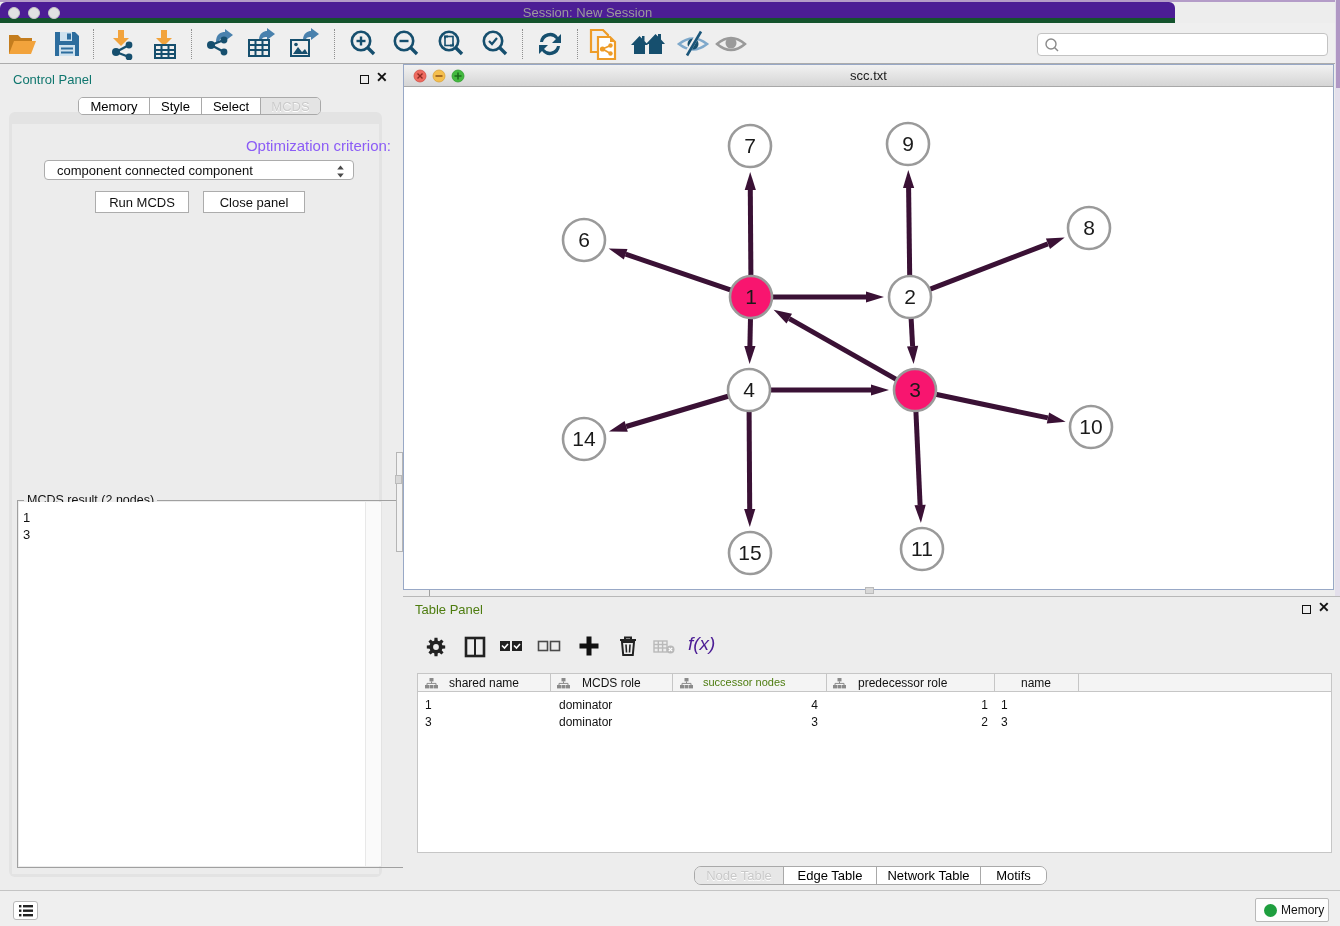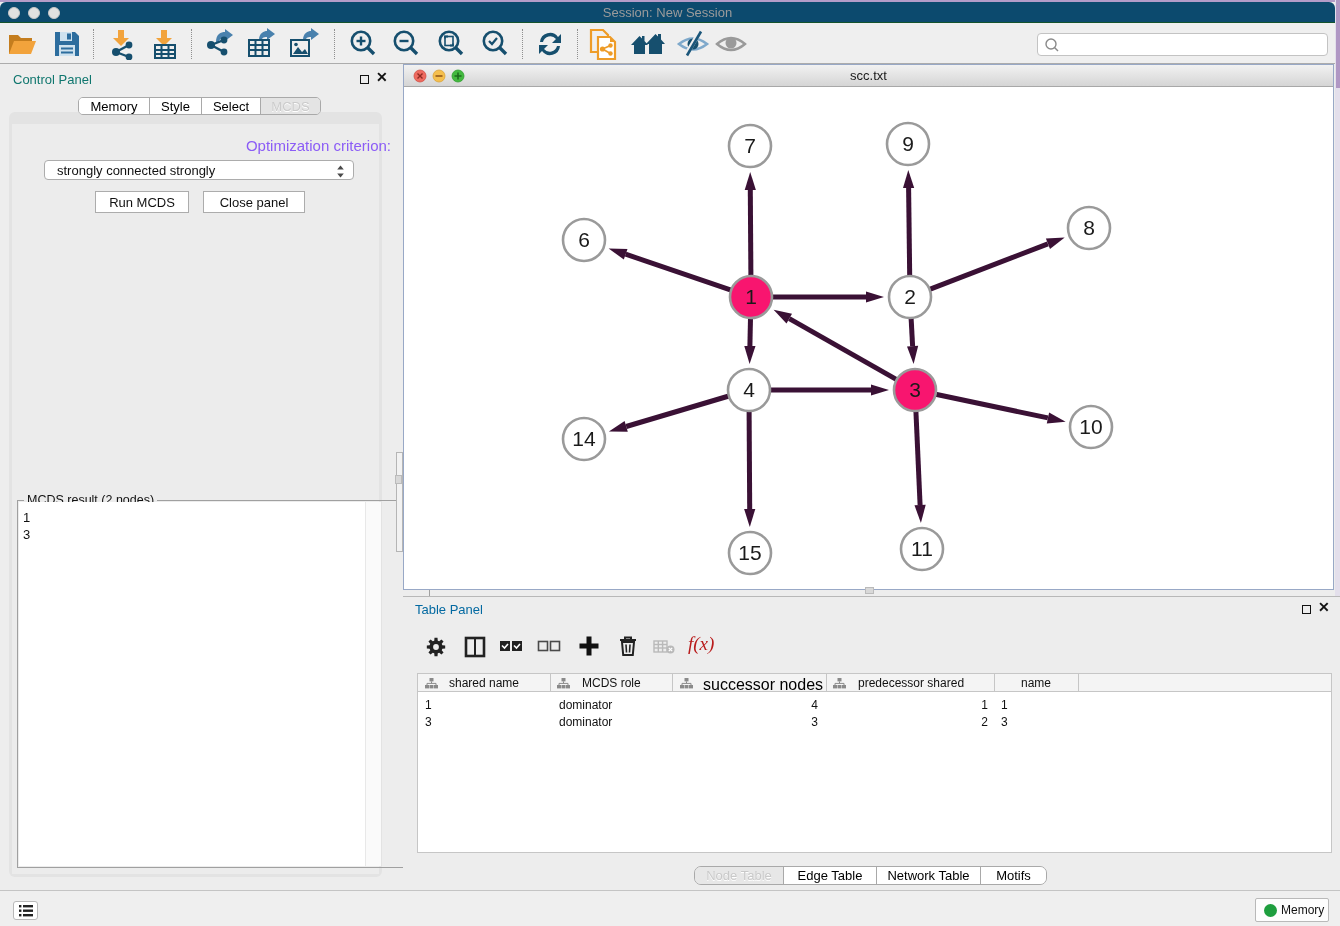--- a/index.html
+++ b/index.html
@@ -8,21 +8,21 @@
 .sep{position:absolute;top:29px;height:30px;width:0;border-left:1px dotted #8f8f8f}
 .btn{position:absolute;background:#fff;border:1px solid #acacac;border-radius:0;font-size:13px;color:#111;text-align:center}
 .tabw{background:#fff;color:#000;border-right:1px solid #a9a9a9;display:inline-block;text-align:center;font-size:13px}
 </style></head><body>
 
 <div class="abs" style="left:0;top:0;width:1340px;height:2px;background:#b49cc8"></div>
 <div class="abs" style="left:1335px;top:0;width:5px;height:926px;background:#e3dfeb"></div>
 <div class="abs" style="left:1336px;top:0;width:4px;height:88px;background:#b097c4"></div>
 <div class="abs" style="left:1336px;top:880px;width:4px;height:46px;background:#3d4b68"></div>
 
-<div class="abs" style="left:0;top:2px;width:1335px;height:21px;background:#0c4a6e;border-bottom:1px solid #14532d;border-radius:6px 6px 0 0">
+<div class="abs" style="left:0;top:2px;width:1175px;height:21px;background:#4c1d95;border-bottom:5px solid #14532d;border-radius:6px 6px 0 0">
  <div class="abs" style="left:8px;top:5px;width:12px;height:12px;border-radius:50%;background:#e1e1e1;border:1px solid #c7c7c7"></div>
  <div class="abs" style="left:28px;top:5px;width:12px;height:12px;border-radius:50%;background:#e1e1e1;border:1px solid #c7c7c7"></div>
  <div class="abs" style="left:48px;top:5px;width:12px;height:12px;border-radius:50%;background:#e1e1e1;border:1px solid #c7c7c7"></div>
  <div style="text-align:center;font-size:13px;color:#9b9b9b;line-height:21px">Session: New Session</div>
 </div>
 
 <div class="abs" id="toolbar" style="left:0;top:23px;width:1335px;height:41px;background:#efefef;border-bottom:1px solid #acacac"></div>
 <div class="sep" style="left:93px"></div>
 <div class="sep" style="left:191px"></div>
 <div class="sep" style="left:334px"></div>
@@ -166,21 +166,21 @@
   <div class="tabw" style="width:52px;line-height:17px">Style</div>
   <div class="tabw" style="width:59px;line-height:17px">Select</div>
   <div style="width:59px;line-height:17px;background:#e4e4e4;color:#cbcbcb;text-shadow:0 1px 0 #fff;text-align:center;font-size:13px">MCDS</div>
  </div>
 
  <div class="abs" style="left:9px;top:48px;width:373px;height:765px;background:#e3e3e3;border-radius:6px"></div>
  <div class="abs" style="left:12px;top:60px;width:367px;height:750px;background:#ececec"></div>
  <div class="abs" style="left:0;top:73px;width:391px;height:18px;text-align:right;font-size:15px;color:#8b5cf6">Optimization criterion:</div>
 
  <div class="abs" style="left:44px;top:96px;width:310px;height:20px;background:#fff;border:1px solid #acacac;border-radius:4px">
-   <div style="position:absolute;left:12px;top:2px;font-size:13px;color:#111">strongly connected strongly</div>
+   <div style="position:absolute;left:12px;top:2px;font-size:13px;color:#111">component connected component</div>
    <svg width="9" height="13" style="position:absolute;right:8px;top:4px">
         <path d="M4.5 0.5 L7.8 4.5 H1.2z" fill="#4a4a4a"></path>
         <path d="M4.5 12.5 L1.2 8.5 H7.8z" fill="#4a4a4a"></path>
       </svg>
  </div>
  <div class="btn" style="left:95px;top:127px;width:94px;height:22px;line-height:21px">Run MCDS</div>
  <div class="btn" style="left:203px;top:127px;width:102px;height:22px;line-height:21px">Close panel</div>
 
  <div class="abs" style="left:17px;top:436px;width:413px;height:368px;border:1px solid #a0a0a0">
    <div class="abs" style="left:6px;top:-8px;background:#ececec;padding:0 3px;font-size:12.5px;color:#111">MCDS result (2 nodes)</div>
@@ -254,21 +254,21 @@
 <circle cx="518" cy="462" r="21" fill="#ffffff" stroke="#9a9a9a" stroke-width="2.6"></circle>
 <text x="518" y="469" font-family="Liberation Sans, sans-serif" font-size="21" fill="#1a1a1a" text-anchor="middle">11</text>
 <circle cx="180" cy="352" r="21" fill="#ffffff" stroke="#9a9a9a" stroke-width="2.6"></circle>
 <text x="180" y="359" font-family="Liberation Sans, sans-serif" font-size="21" fill="#1a1a1a" text-anchor="middle">14</text>
 <circle cx="346" cy="466" r="21" fill="#ffffff" stroke="#9a9a9a" stroke-width="2.6"></circle>
 <text x="346" y="473" font-family="Liberation Sans, sans-serif" font-size="21" fill="#1a1a1a" text-anchor="middle">15</text>
 </svg>
 <div class="abs" style="left:865px;top:587px;width:9px;height:7px;background:#d8d8d8;border:1px solid #bbb"></div>
 
 <div class="abs" style="left:403px;top:596px;width:937px;height:295px;background:#ededed;border-top:1px solid #b8b8b8">
- <div class="abs" style="left:12px;top:5px;font-size:13px;color:#0369a1">Table Panel</div>
+ <div class="abs" style="left:12px;top:5px;font-size:13px;color:#4d7c0f">Table Panel</div>
  <div class="abs" style="left:899px;top:8px;width:9px;height:9px;border:1.5px solid #111"></div>
  <div class="abs" style="left:915px;top:2px;font-size:14px;font-weight:bold;color:#111">✕</div>
 
  <svg class="abs" style="left:23px;top:40px" width="20" height="20" viewBox="0 0 20 20">
       <path d="M19.18 8.49 L19.18 11.51 L16.36 11.76 L15.74 13.25 L17.56 15.42 L15.42 17.56 L13.25 15.74 L11.76 16.36 L11.51 19.18 L8.49 19.18 L8.24 16.36 L6.75 15.74 L4.58 17.56 L2.44 15.42 L4.26 13.25 L3.64 11.76 L0.82 11.51 L0.82 8.49 L3.64 8.24 L4.26 6.75 L2.44 4.58 L4.58 2.44 L6.75 4.26 L8.24 3.64 L8.49 0.82 L11.51 0.82 L11.76 3.64 L13.25 4.26 L15.42 2.44 L17.56 4.58 L15.74 6.75 L16.36 8.24 Z M12.9 10 A2.9 2.9 0 1 0 7.1 10 A2.9 2.9 0 1 0 12.9 10 Z" fill="#222" fill-rule="evenodd"></path>
     </svg>
  <svg class="abs" style="left:61px;top:39px" width="22" height="22" viewBox="0 0 22 22">
       <rect x="2" y="2" width="18" height="18" fill="none" stroke="#222" stroke-width="2.6"></rect>
       <line x1="11" y1="2" x2="11" y2="20" stroke="#222" stroke-width="2"></line>
     </svg>
@@ -298,21 +298,21 @@
       <g stroke="#b9b9b9" stroke-width="1.4" fill="none">
         <rect x="1" y="1" width="13" height="11"></rect>
         <line x1="1" y1="4.5" x2="14" y2="4.5"></line>
         <line x1="1" y1="8" x2="14" y2="8"></line>
         <line x1="5.3" y1="1" x2="5.3" y2="12"></line>
         <line x1="9.6" y1="1" x2="9.6" y2="12"></line>
       </g>
       <circle cx="17.5" cy="9.5" r="4" fill="#b9b9b9"></circle>
       <path d="M15.8 7.8 l3.4 3.4 M19.2 7.8 l-3.4 3.4" stroke="#fff" stroke-width="1.2"></path>
     </svg>
- <div class="abs" style="left:285px;top:36px;font-size:19px;color:#b91c1c;font-family:Liberation Serif, serif;font-style:italic">f(x)</div>
+ <div class="abs" style="left:285px;top:36px;font-size:19px;color:#4c1d95;font-family:Liberation Sans, sans-serif;font-style:italic">f(x)</div>
 
  <div class="abs" style="left:14px;top:76px;width:915px;height:180px;background:#fff;border:1px solid #c6c6c6"></div>
  <div class="abs" style="left:14px;top:76px;width:915px;height:19px;background:#f4f4f4;border:1px solid #c6c6c6"></div>
 
  <div class="abs" style="left:147px;top:77px;width:1px;height:17px;background:#c6c6c6"></div>
  <div class="abs" style="left:269px;top:77px;width:1px;height:17px;background:#c6c6c6"></div>
  <div class="abs" style="left:423px;top:77px;width:1px;height:17px;background:#c6c6c6"></div>
  <div class="abs" style="left:591px;top:77px;width:1px;height:17px;background:#c6c6c6"></div>
  <div class="abs" style="left:675px;top:77px;width:1px;height:17px;background:#c6c6c6"></div>
 
@@ -332,29 +332,29 @@
       <path d="M6.5 3.4 v2 M2 7 v-1.6 h9 V7" stroke="#8a8a8a" fill="none"></path>
     </svg>
  <div class="abs" style="left:179px;top:79px;font-size:12px;color:#111">MCDS role</div>
  <svg class="abs" style="left:277px;top:81px" width="13" height="11" viewBox="0 0 13 11">
       <rect x="4.5" y="0" width="4" height="3.4" fill="#8a8a8a"></rect>
       <rect x="0" y="7" width="4" height="3.4" fill="#8a8a8a"></rect>
       <rect x="4.5" y="7" width="4" height="3.4" fill="#8a8a8a"></rect>
       <rect x="9" y="7" width="4" height="3.4" fill="#8a8a8a"></rect>
       <path d="M6.5 3.4 v2 M2 7 v-1.6 h9 V7" stroke="#8a8a8a" fill="none"></path>
     </svg>
- <div class="abs" style="left:300px;top:79px;font-size:16px;color:#000000">successor nodes</div>
+ <div class="abs" style="left:300px;top:79px;font-size:11px;color:#4d7c0f">successor nodes</div>
  <svg class="abs" style="left:430px;top:81px" width="13" height="11" viewBox="0 0 13 11">
       <rect x="4.5" y="0" width="4" height="3.4" fill="#8a8a8a"></rect>
       <rect x="0" y="7" width="4" height="3.4" fill="#8a8a8a"></rect>
       <rect x="4.5" y="7" width="4" height="3.4" fill="#8a8a8a"></rect>
       <rect x="9" y="7" width="4" height="3.4" fill="#8a8a8a"></rect>
       <path d="M6.5 3.4 v2 M2 7 v-1.6 h9 V7" stroke="#8a8a8a" fill="none"></path>
     </svg>
- <div class="abs" style="left:455px;top:79px;font-size:12px;color:#111">predecessor shared</div>
+ <div class="abs" style="left:455px;top:79px;font-size:12px;color:#111">predecessor role</div>
  <div class="abs" style="left:591px;top:79px;width:84px;text-align:center;font-size:12px;color:#111">name</div>
 
  <div class="abs" style="left:22px;top:101px;font-size:12px;color:#111">1</div>
  <div class="abs" style="left:156px;top:101px;font-size:12px;color:#111">dominator</div>
  <div class="abs" style="left:335px;top:101px;width:80px;text-align:right;font-size:12px;color:#111">4</div>
  <div class="abs" style="left:505px;top:101px;width:80px;text-align:right;font-size:12px;color:#111">1</div>
  <div class="abs" style="left:598px;top:101px;font-size:12px;color:#111">1</div>
  <div class="abs" style="left:22px;top:118px;font-size:12px;color:#111">3</div>
  <div class="abs" style="left:156px;top:118px;font-size:12px;color:#111">dominator</div>
  <div class="abs" style="left:335px;top:118px;width:80px;text-align:right;font-size:12px;color:#111">3</div>

